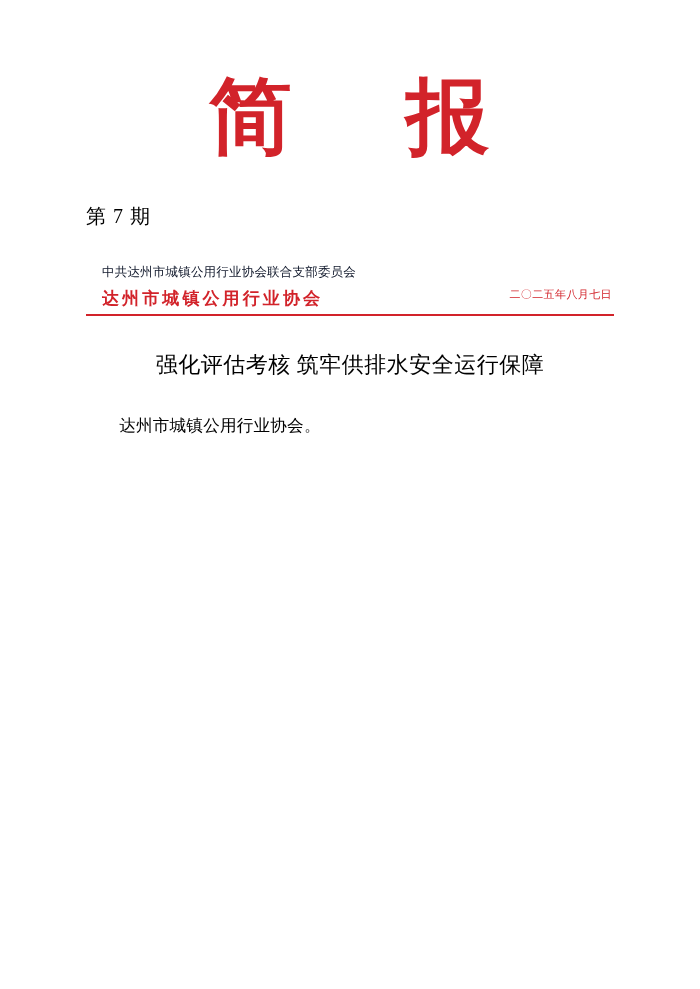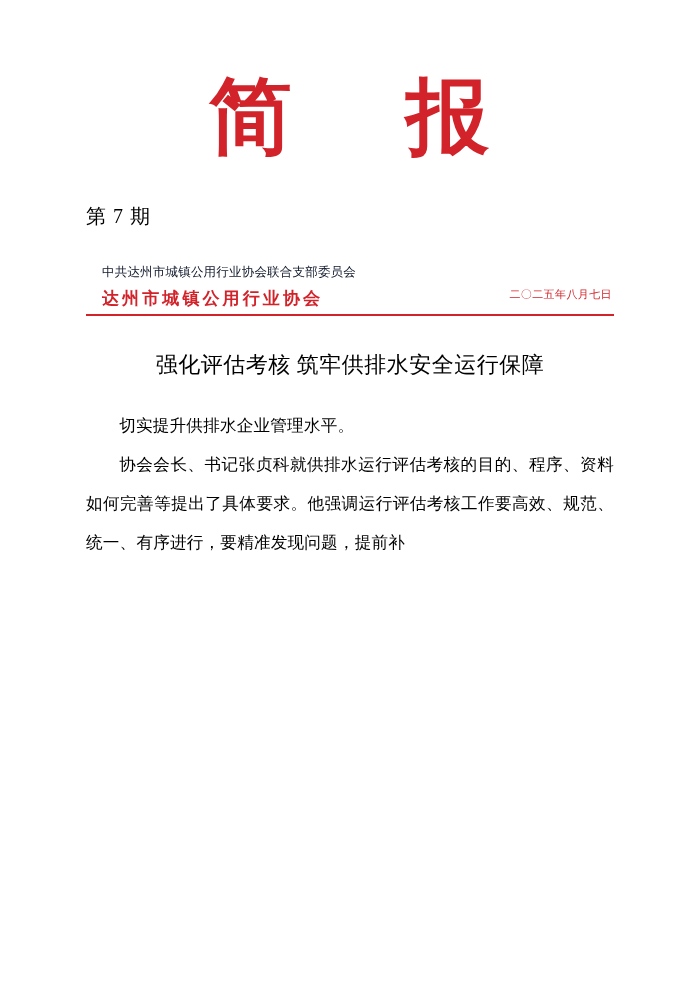--- a/index.html
+++ b/index.html
@@ -117,17 +117,16 @@
     <div class="org-line1">中共达州市城镇公用行业协会联合支部委员会</div>
     <div class="org-line2">达州市城镇公用行业协会</div>
     <div class="doc-date">二〇二五年八月七日</div>
   </div>
 
   <div class="red-rule"></div>
 
   <div class="doc-title">强化评估考核  筑牢供排水安全运行保障</div>
 
   <div class="body-text">
-    <p>切实提升供排水企业管理水平。</p>
-    <p>协会会长、书记张贞科就供排水运行评估考核的目的、程序、资料如何完善等提出了具体要求。他强调运行评估考核工作要高效、规范、统一、有序进行，要精准发现问题，提前补</p>
+    <p>达州市城镇公用行业协会。</p>
   </div>
 
 </div>
 
 </body></html>

